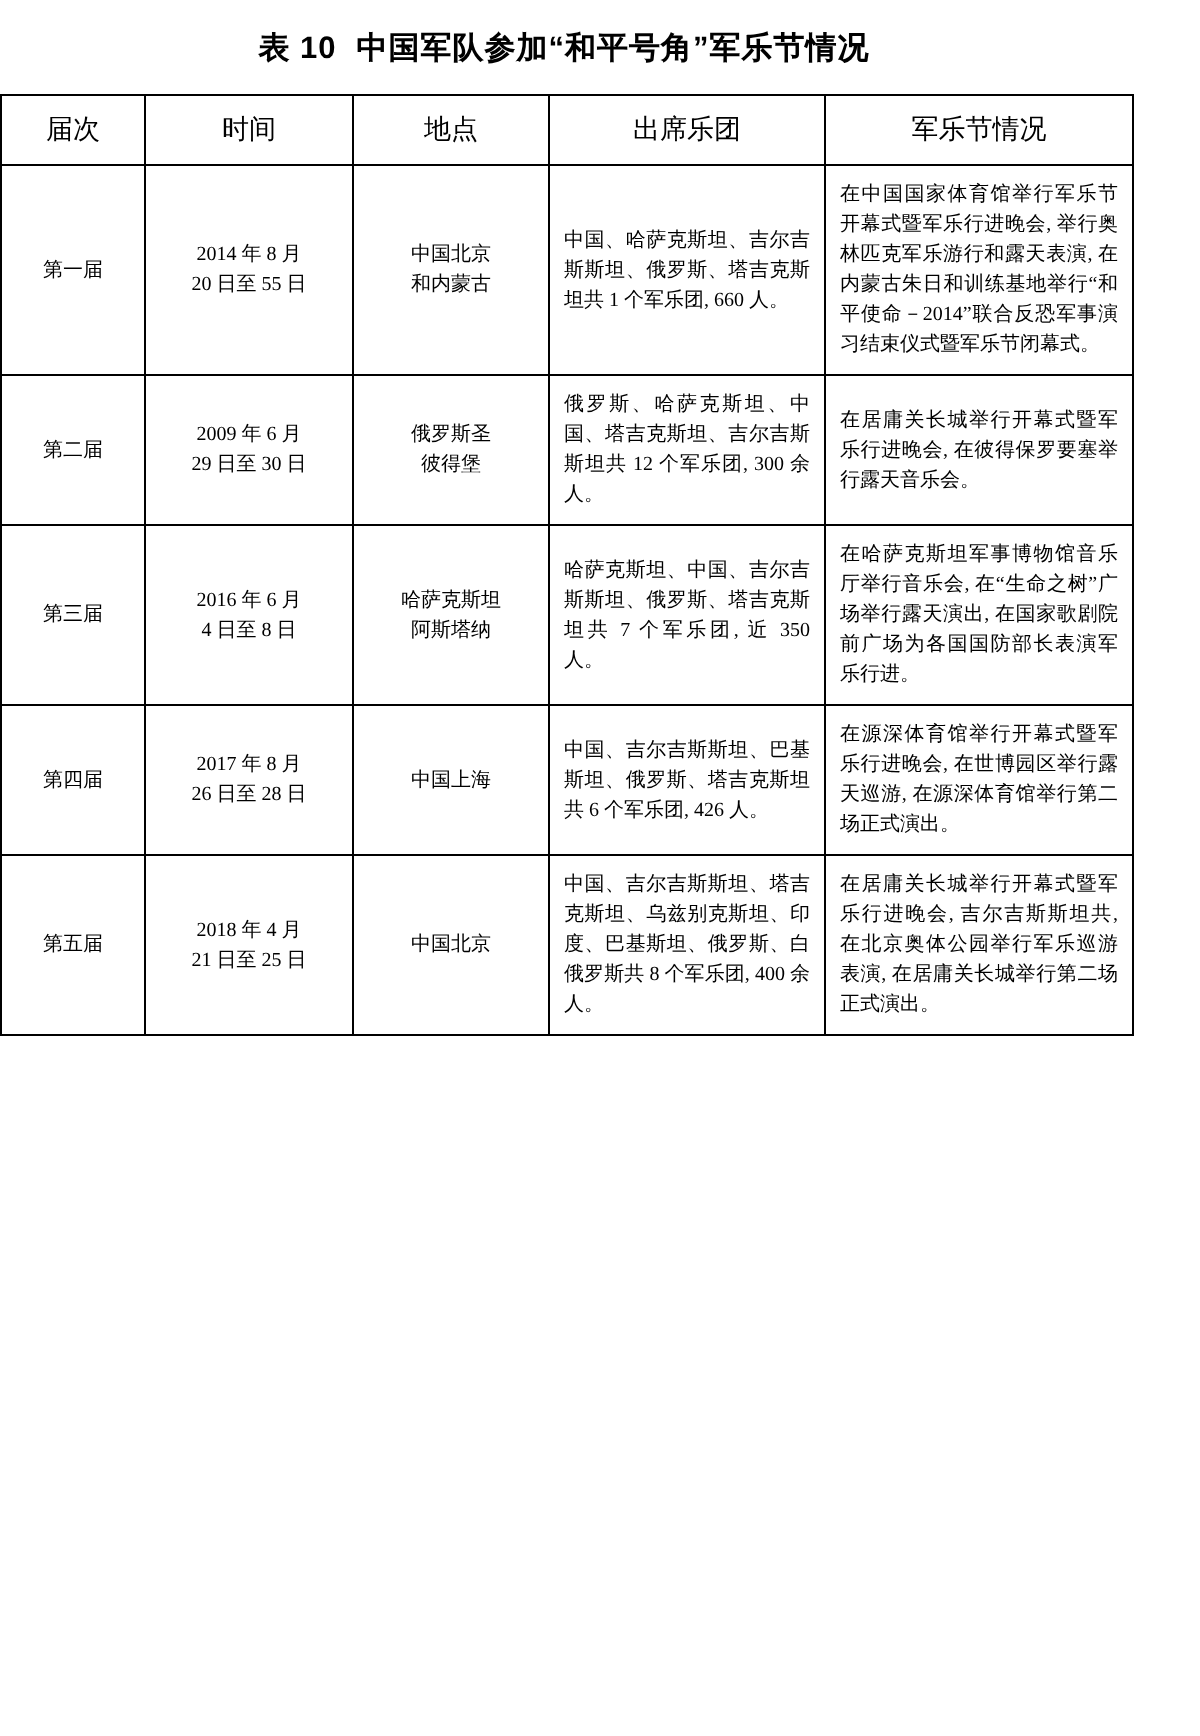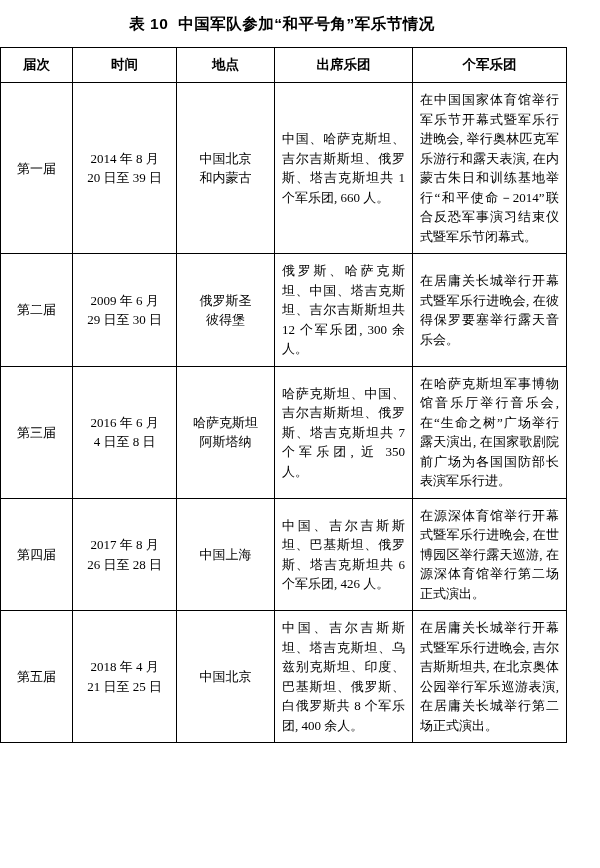--- a/index.html
+++ b/index.html
@@ -35,26 +35,26 @@
   }
   table.tbl {
     border-collapse: collapse;
     margin: 0 auto;
     width: 566px;
     table-layout: fixed;
   }
   table.tbl th, table.tbl td {
     border: 1px solid #000000;
     vertical-align: middle;
-    font-size: 13px;
+    font-size: 10px;
     line-height: 1.5;
   }
   table.tbl th {
     text-align: center;
-    font-weight: bold;
+    font-weight: normal;
     padding: 7px 4px;
     font-family: "Liberation Sans", "DejaVu Sans", sans-serif;
     font-size: 13.5px;
   }
   .col1 { width: 72px; }
   .col2 { width: 104px; }
   .col3 { width: 98px; }
   .col4 { width: 138px; }
   .col5 { width: 154px; }
 
@@ -88,28 +88,28 @@
         <col class="col3">
         <col class="col4">
         <col class="col5">
     </colgroup>
     <thead>
       <tr>
         <th>届次</th>
         <th>时间</th>
         <th>地点</th>
         <th>出席乐团</th>
-        <th>个军乐团</th>
+        <th>军乐节情况</th>
       </tr>
     </thead>
     <tbody>
       <tr>
         <td class="c-center">第一届</td>
         <td class="c-center nowrap-cell">2014 年 8 月
-20 日至 39 日</td>
+20 日至 55 日</td>
         <td class="c-center nowrap-cell">中国北京
 和内蒙古</td>
         <td class="c-just">中国、哈萨克斯坦、吉尔吉斯斯坦、俄罗斯、塔吉克斯坦共 1 个军乐团, 660 人。</td>
         <td class="c-just">在中国国家体育馆举行军乐节开幕式暨军乐行进晚会, 举行奥林匹克军乐游行和露天表演, 在内蒙古朱日和训练基地举行“和平使命－2014”联合反恐军事演习结束仪式暨军乐节闭幕式。</td>
       </tr>
       <tr>
         <td class="c-center">第二届</td>
         <td class="c-center nowrap-cell">2009 年 6 月
 29 日至 30 日</td>
         <td class="c-center nowrap-cell">俄罗斯圣

